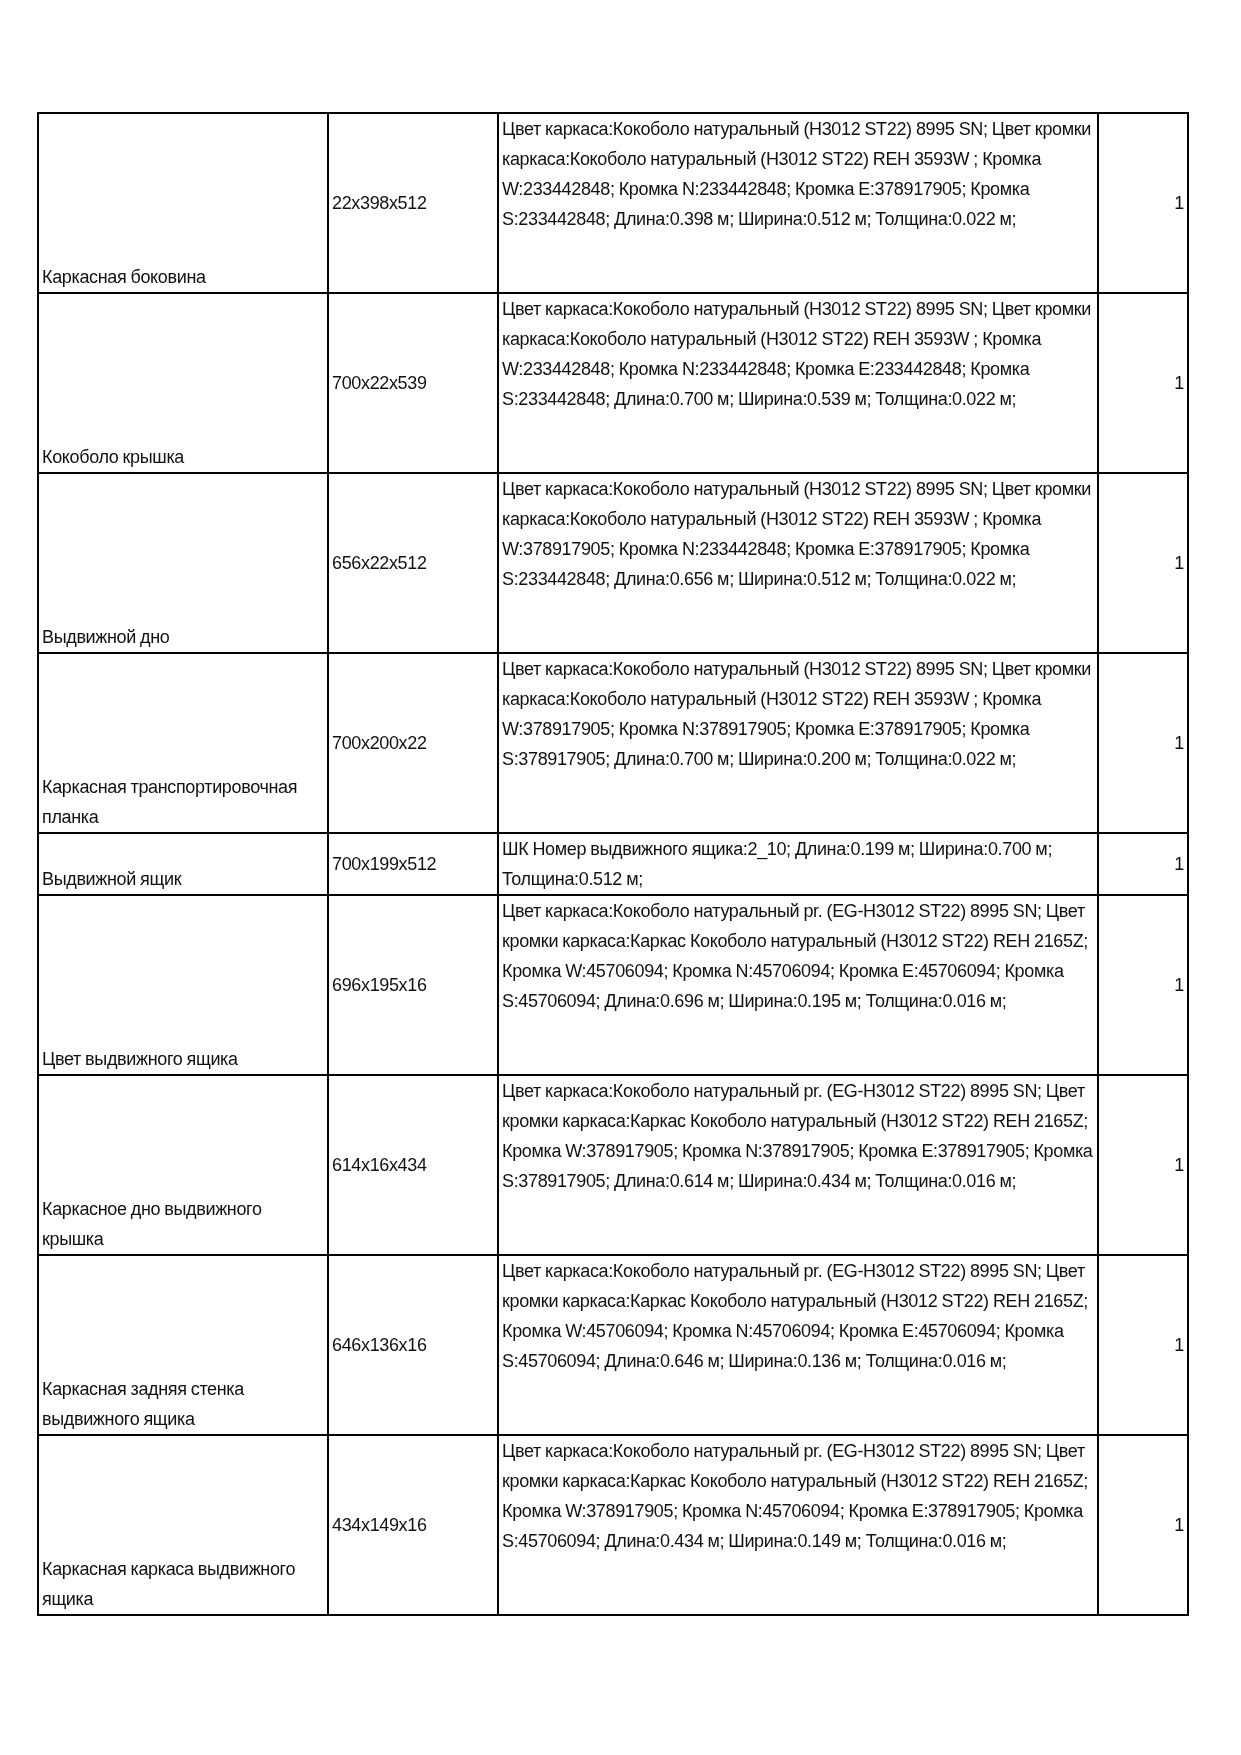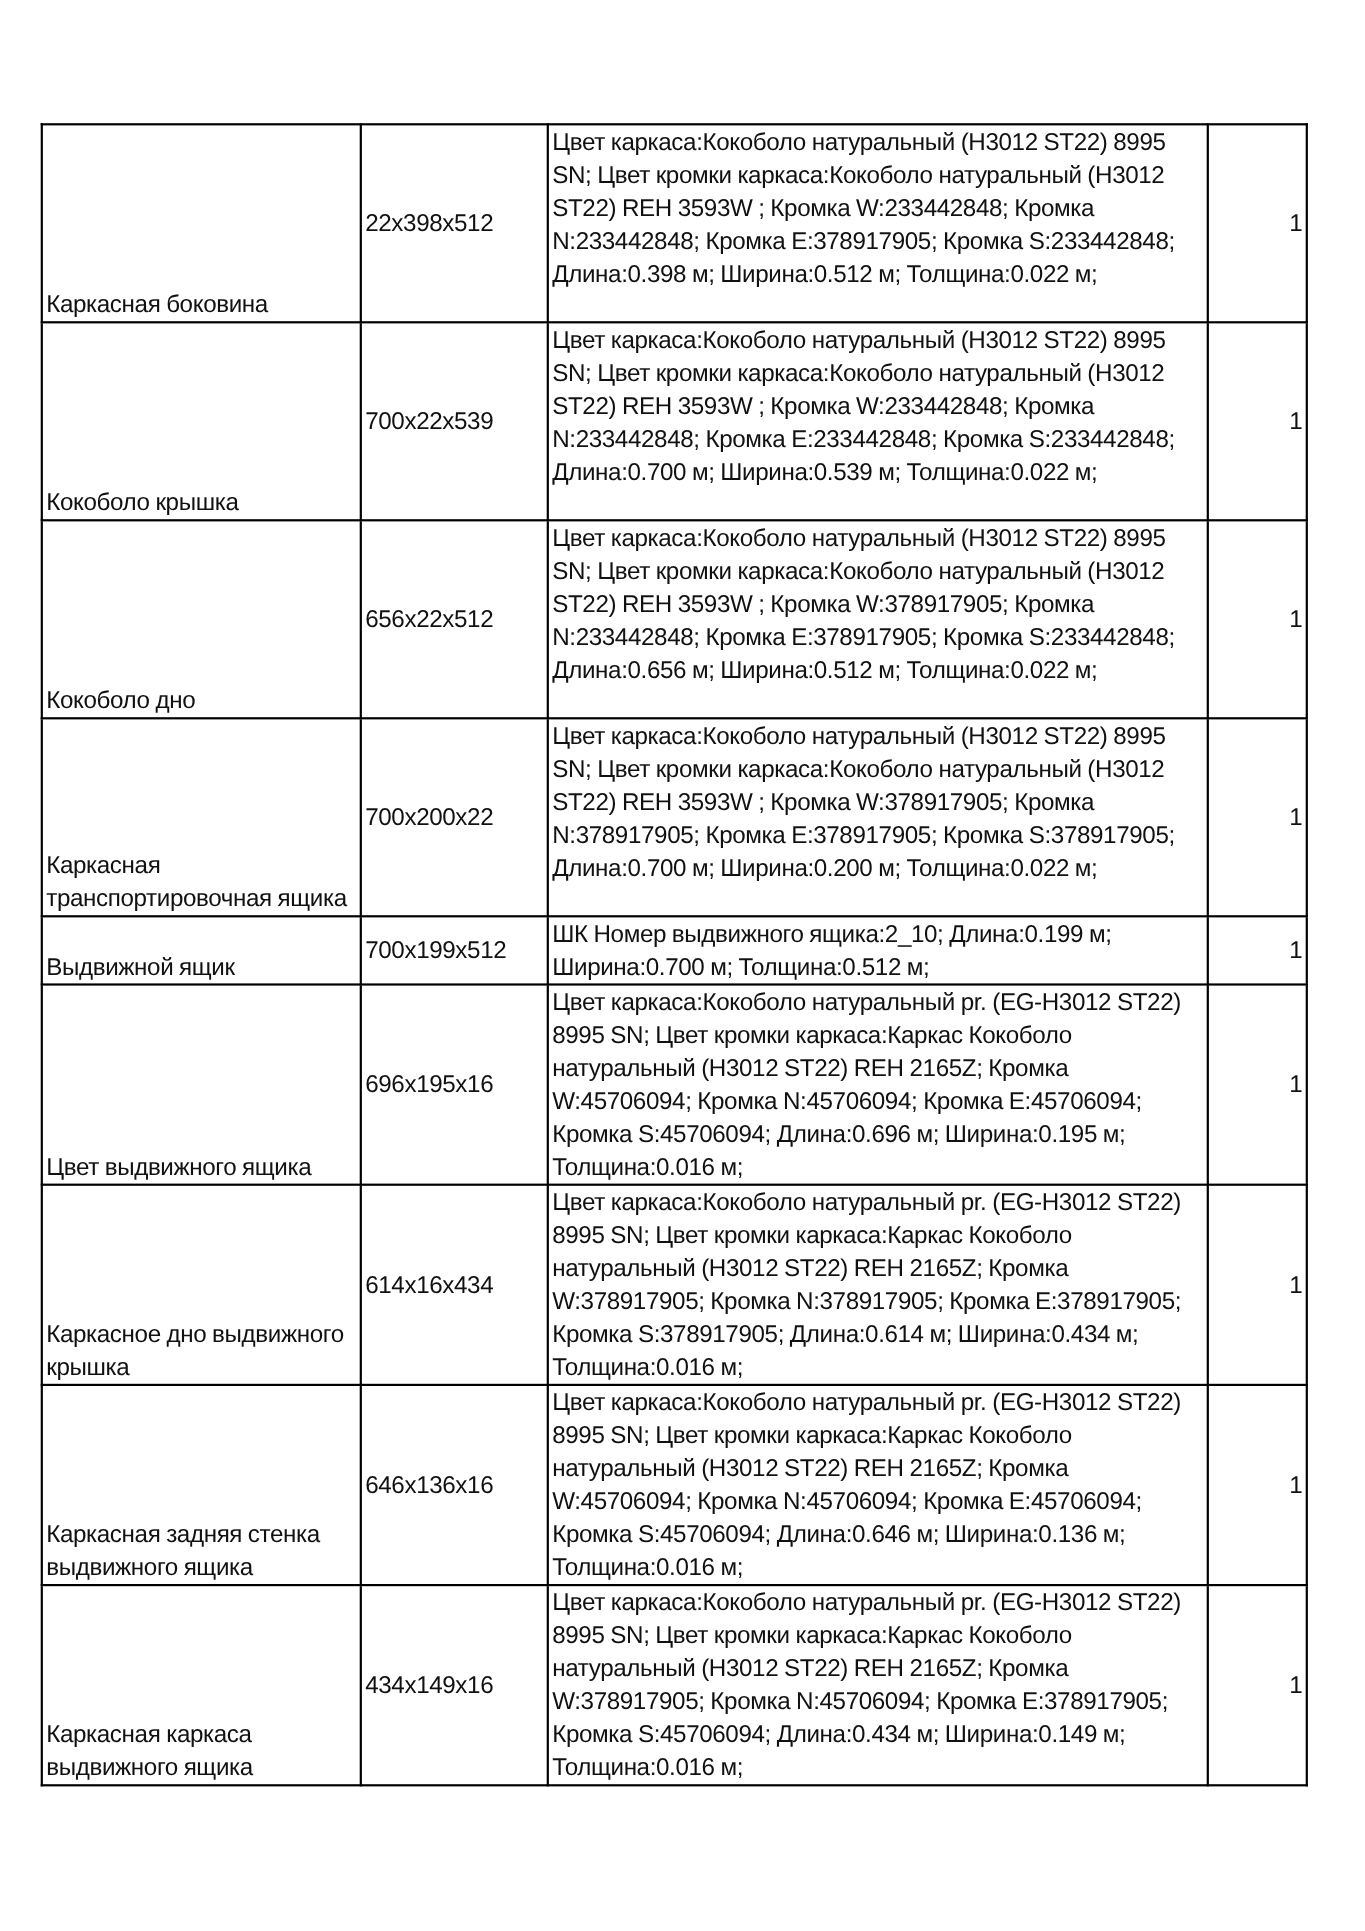--- a/index.html
+++ b/index.html
@@ -22,21 +22,21 @@
       width: 1150px;
     }
     table.spec {
       border-collapse: collapse;
       table-layout: fixed;
       width: 1150px;
     }
     table.spec td {
       border: 2px solid #000000;
       padding: 0 3px;
-      font-size: 22px;
+      font-size: 18px;
       line-height: 30px;
       letter-spacing: -0.35px;
       word-spacing: -0.5px;
       overflow: hidden;
     }
     col.c-name { width: 290px; }
     col.c-size { width: 170px; }
     col.c-desc { width: 600px; }
     col.c-qty  { width: 90px; }
     td.name {
@@ -77,27 +77,27 @@
         <td class="desc">Цвет каркаса:Кокоболо натуральный (H3012 ST22) 8995 SN; Цвет кромки каркаса:Кокоболо натуральный (H3012 ST22) REH 3593W ; Кромка W:233442848; Кромка N:233442848; Кромка E:378917905; Кромка S:233442848; Длина:0.398 м; Ширина:0.512 м; Толщина:0.022 м;</td>
         <td class="qty">1</td>
       </tr>
       <tr class="h-tall">
         <td class="name">Кокоболо крышка</td>
         <td class="size">700x22x539</td>
         <td class="desc">Цвет каркаса:Кокоболо натуральный (H3012 ST22) 8995 SN; Цвет кромки каркаса:Кокоболо натуральный (H3012 ST22) REH 3593W ; Кромка W:233442848; Кромка N:233442848; Кромка E:233442848; Кромка S:233442848; Длина:0.700 м; Ширина:0.539 м; Толщина:0.022 м;</td>
         <td class="qty">1</td>
       </tr>
       <tr class="h-tall">
-        <td class="name">Кокоболо дно</td>
+        <td class="name">Выдвижной дно</td>
         <td class="size">656x22x512</td>
         <td class="desc">Цвет каркаса:Кокоболо натуральный (H3012 ST22) 8995 SN; Цвет кромки каркаса:Кокоболо натуральный (H3012 ST22) REH 3593W ; Кромка W:378917905; Кромка N:233442848; Кромка E:378917905; Кромка S:233442848; Длина:0.656 м; Ширина:0.512 м; Толщина:0.022 м;</td>
         <td class="qty">1</td>
       </tr>
       <tr class="h-tall">
-        <td class="name">Каркасная транспортировочная ящика</td>
+        <td class="name">Каркасная транспортировочная планка</td>
         <td class="size">700x200x22</td>
         <td class="desc">Цвет каркаса:Кокоболо натуральный (H3012 ST22) 8995 SN; Цвет кромки каркаса:Кокоболо натуральный (H3012 ST22) REH 3593W ; Кромка W:378917905; Кромка N:378917905; Кромка E:378917905; Кромка S:378917905; Длина:0.700 м; Ширина:0.200 м; Толщина:0.022 м;</td>
         <td class="qty">1</td>
       </tr>
       <tr class="h-short">
         <td class="name">Выдвижной ящик</td>
         <td class="size">700x199x512</td>
         <td class="desc">ШК Номер выдвижного ящика:2_10; Длина:0.199 м; Ширина:0.700 м; Толщина:0.512 м;</td>
         <td class="qty">1</td>
       </tr>

